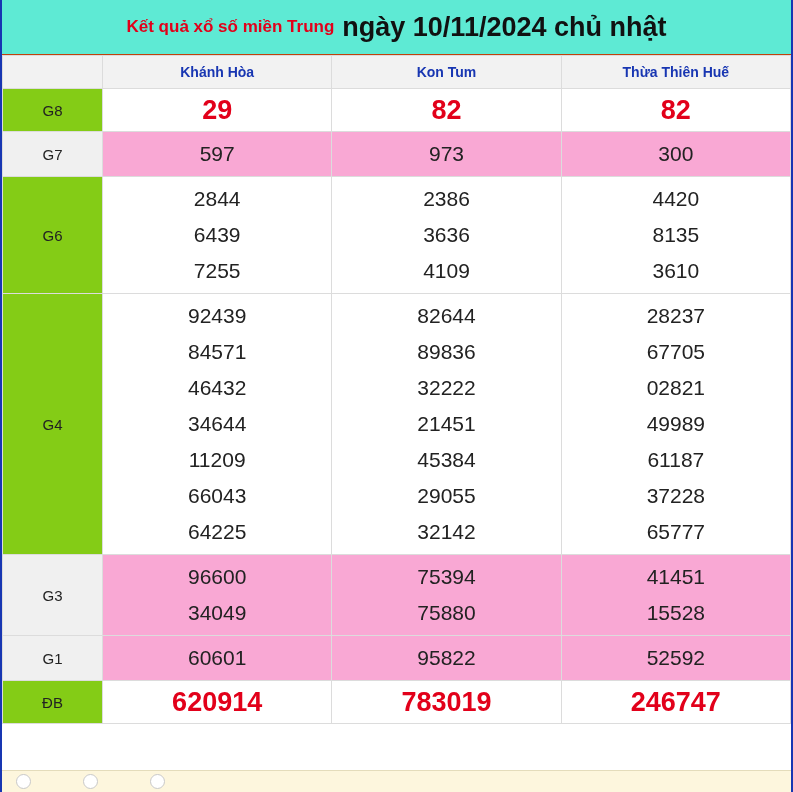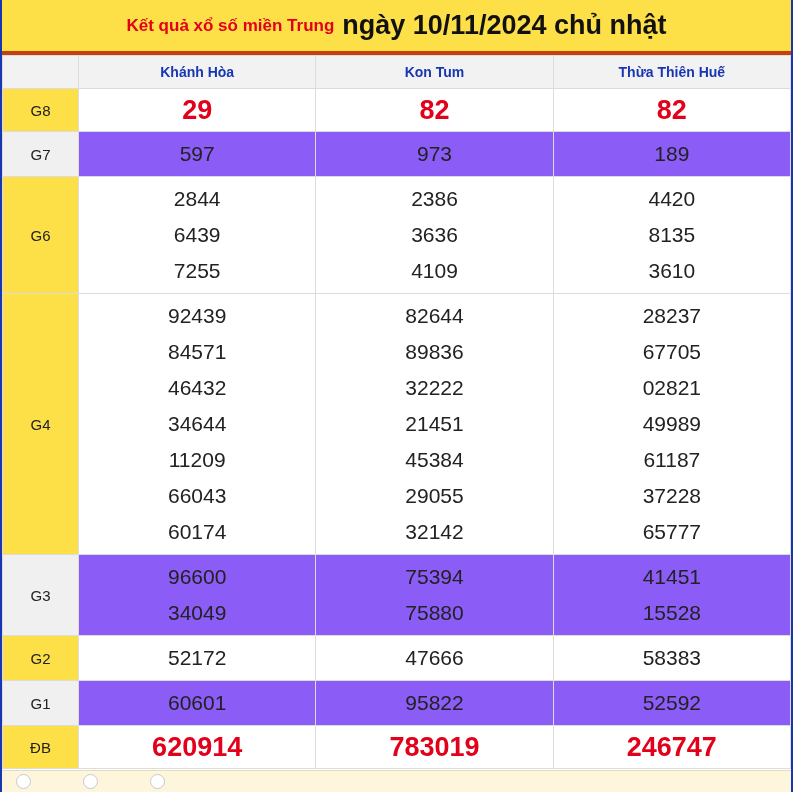--- a/index.html
+++ b/index.html
@@ -17,26 +17,26 @@
     width: 793px;
     height: 792px;
     position: relative;
     box-sizing: border-box;
     border-left: 2px solid #1836b2;
     border-right: 2px solid #1836b2;
     background: #fff;
   }
   .title-bar {
     height: 55px;
-    background: #fde047;
+    background: #5eead4;
     display: flex;
     align-items: center;
     justify-content: center;
     box-sizing: border-box;
-    border-bottom: 4px solid #c2410c;
+    border-bottom: 1px solid #c2410c;
   }
   .title-bar .t1 {
     color: #e2001a;
     font-size: 17px;
     font-weight: bold;
     margin-right: 8px;
     white-space: nowrap;
   }
   .title-bar .t2 {
     color: #111;
@@ -53,41 +53,41 @@
     border: 1px solid #dcdcdc;
     text-align: center;
     vertical-align: middle;
   }
   table.results thead th {
     background: #f2f2f2;
     color: #1836b2;
     font-size: 14px;
     font-weight: bold;
     height: 26px;
-    padding: 3px 0;
+    padding: 3px 12px;
   }
   th.col-label {
     width: 75px;
   }
   td.label {
-    background: #fde047;
+    background: #84cc16;
     color: #222;
     font-size: 15px;
     font-weight: normal;
   }
   td.val {
     background: #ffffff;
     color: #222;
     font-size: 21px;
     line-height: 36px;
     padding: 4px 0;
     margin-top: 31px;
   }
   tr.alt td.val {
-    background: #8b5cf6;
+    background: #f9a8d4;
   }
   tr.alt td.label {
     background: #f0f0f0;
   }
   td.val .num {
     display: block;
   }
   tr.g8 td.val {
     color: #e2001a;
     font-size: 27px;
@@ -162,21 +162,21 @@
 
       <tr class="alt">
         <td class="label">G7</td>
         <td class="val">
             <span class="num">597</span>
           </td>
         <td class="val">
             <span class="num">973</span>
           </td>
         <td class="val">
-            <span class="num">189</span>
+            <span class="num">300</span>
           </td>
       </tr>
 
       <tr>
         <td class="label">G6</td>
         <td class="val">
           <span class="num">2844</span>
           <span class="num">6439</span>
           <span class="num">7255</span>
         </td>
@@ -195,21 +195,21 @@
 
       <tr>
         <td class="label">G4</td>
         <td class="val">
           <span class="num">92439</span>
           <span class="num">84571</span>
           <span class="num">46432</span>
           <span class="num">34644</span>
           <span class="num">11209</span>
           <span class="num">66043</span>
-          <span class="num">60174</span>
+          <span class="num">64225</span>
         </td>
         <td class="val">
           <span class="num">82644</span>
           <span class="num">89836</span>
           <span class="num">32222</span>
           <span class="num">21451</span>
           <span class="num">45384</span>
           <span class="num">29055</span>
           <span class="num">32142</span>
         </td>
@@ -233,32 +233,20 @@
         <td class="val">
           <span class="num">75394</span>
           <span class="num">75880</span>
         </td>
         <td class="val">
           <span class="num">41451</span>
           <span class="num">15528</span>
         </td>
       </tr>
 
-      <tr>
-        <td class="label">G2</td>
-        <td class="val">
-            <span class="num">52172</span>
-          </td>
-        <td class="val">
-            <span class="num">47666</span>
-          </td>
-        <td class="val">
-            <span class="num">58383</span>
-          </td>
-      </tr>
 
       <tr class="alt">
         <td class="label">G1</td>
         <td class="val">
             <span class="num">60601</span>
           </td>
         <td class="val">
             <span class="num">95822</span>
           </td>
         <td class="val">

